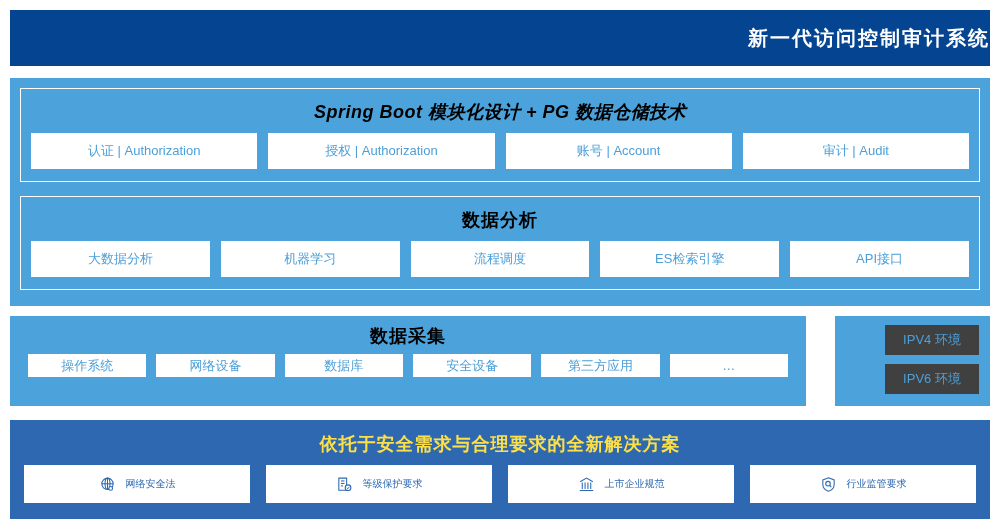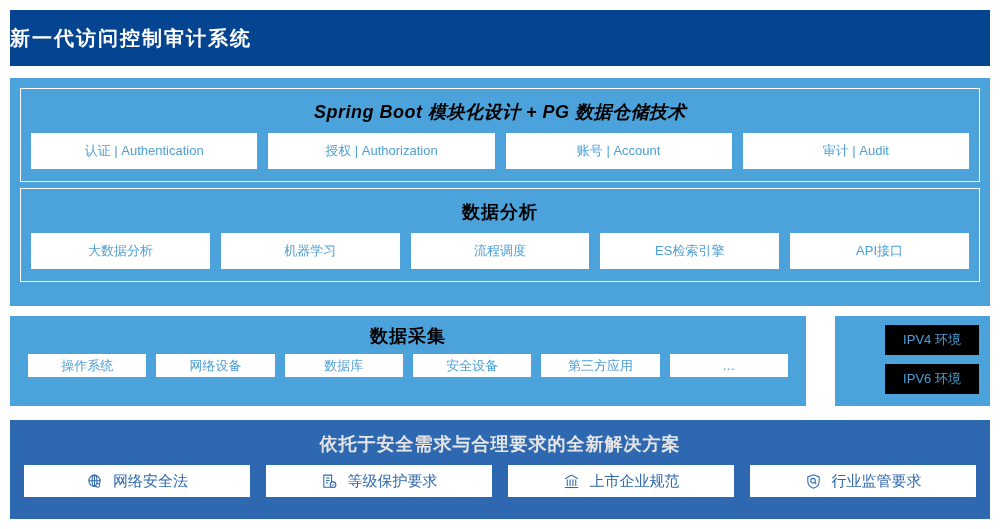--- a/index.html
+++ b/index.html
@@ -11,42 +11,42 @@
     overflow: hidden;
   }
   .page { position: relative; width: 1000px; height: 529px; background: #fff; }
 
   
   .header {
     position: absolute;
     left: 10px; top: 10px;
     width: 980px; height: 56px;
     background: #044491;
-    display: flex; align-items: center; justify-content: flex-start;
+    display: flex; align-items: center; justify-content: flex-end;
   }
   .header-title {
     color: #ffffff;
     font-size: 20px;
     font-weight: bold;
     letter-spacing: 2px;
   }
 
   
   .panel-upper {
     position: absolute;
     left: 10px; top: 78px;
     width: 980px; height: 228px;
     background: #4CA3DC;
     padding: 10px;
   }
   .group {
     border: 1px solid #ffffff;
     padding: 8px 10px 12px 10px;
   }
-  .group + .group { margin-top: 6px; }
+  .group + .group { margin-top: 14px; }
   .group-title {
     color: #000000;
     font-size: 18px;
     font-weight: bold;
     text-align: center;
     line-height: 30px;
     letter-spacing: 1px;
   }
   .group-title.italic { font-style: italic; font-weight: bold; letter-spacing: 0.5px; }
   .card-row { display: flex; gap: 11px; margin-top: 6px; }
@@ -75,65 +75,65 @@
   .collect-cards { display: flex; gap: 10px; margin-top: 4px; }
   .collect-cards .card { height: 23px; font-size: 13px; }
 
   .panel-ip {
     flex: 1 1 auto;
     background: #4CA3DC;
     padding: 9px 11px;
     display: flex; flex-direction: column; gap: 9px;
   }
   .ip-card {
-    background: #000000;
+    background: #404040;
     height: 30px;
     display: flex; align-items: center; justify-content: center;
     color: #4C9FD8;
     font-size: 13px;
     margin-left: 39px;
   }
 
   
   .panel-bottom {
     position: absolute;
     left: 10px; top: 420px;
     width: 980px; height: 99px;
     background: #2E68B0;
     padding: 7px 14px 12px 14px;
   }
-  .panel-bottom .group-title { color: #e5e5e5; font-size: 18px; line-height: 34px; }
+  .panel-bottom .group-title { color: #fde047; font-size: 18px; line-height: 34px; }
   .bottom-cards { display: flex; gap: 16px; margin-top: 4px; }
   .bottom-card {
     flex: 1 1 0;
     background: #ffffff;
-    height: 32px;
+    height: 38px;
     display: flex; align-items: center; justify-content: center;
     gap: 10px;
     color: #2E68B0;
-    font-size: 15px;
+    font-size: 10px;
   }
   .bottom-card .ico { display: flex; align-items: center; }
   .bottom-card svg { display: block; }
 </style>
 </head>
 <body>
 
 <div class="page">
 
   <div class="header">
     <div class="header-title">新一代访问控制审计系统</div>
   </div>
 
   <div class="panel-upper">
 
     <div class="group">
       <div class="group-title italic">Spring Boot 模块化设计 + PG 数据仓储技术</div>
       <div class="card-row">
-        <div class="card">认证 | Authentication</div>
+        <div class="card">认证 | Authorization</div>
         <div class="card">授权 | Authorization</div>
         <div class="card">账号 | Account</div>
         <div class="card">审计 | Audit</div>
       </div>
     </div>
 
     <div class="group">
       <div class="group-title">数据分析</div>
       <div class="card-row">
         <div class="card">大数据分析</div>

